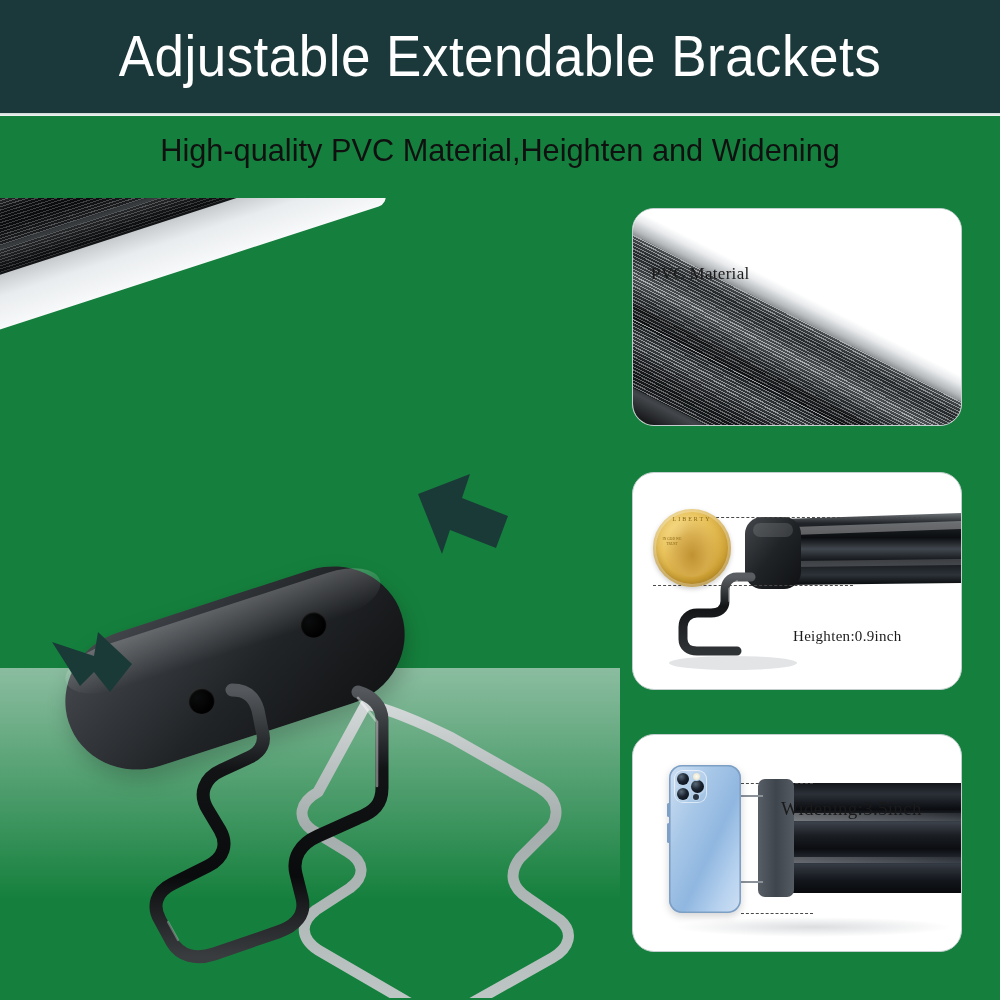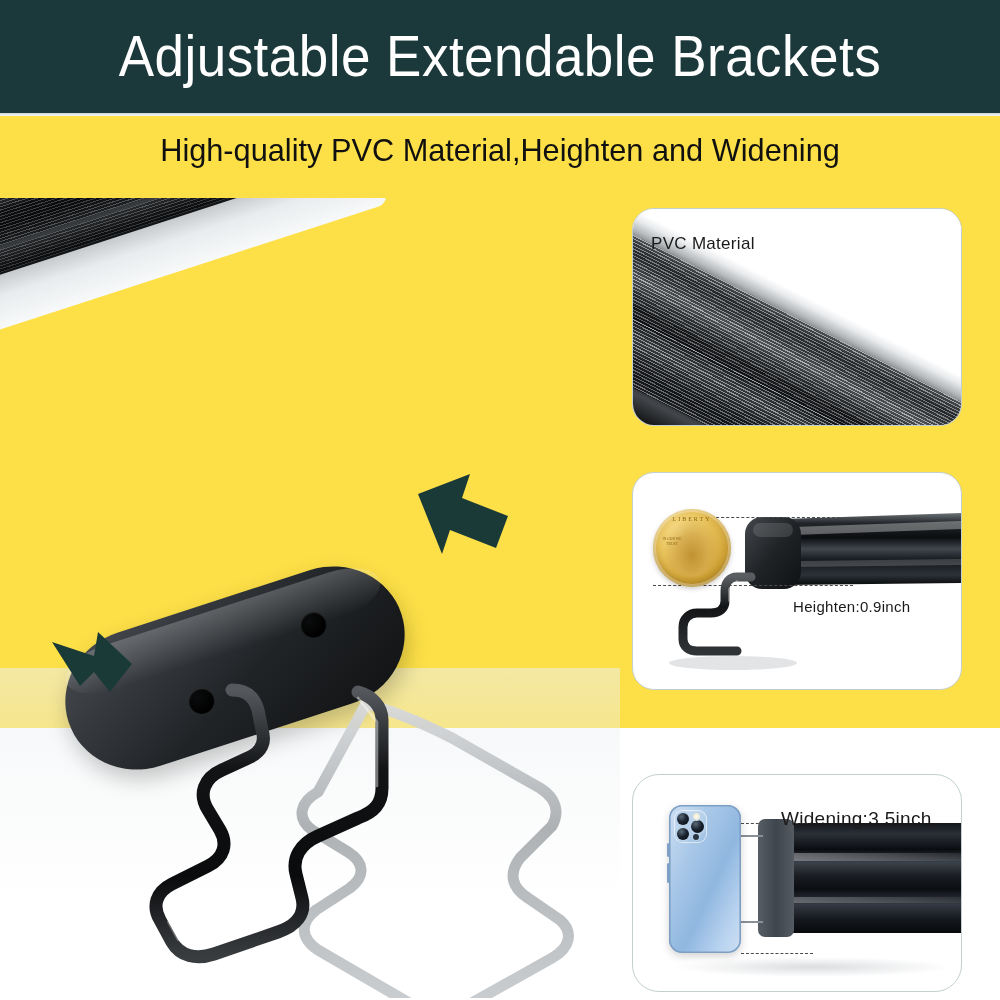--- a/index.html
+++ b/index.html
@@ -1,19 +1,19 @@
 <!DOCTYPE html>
 <html><head>
 <meta charset="utf-8">
 <style>
   * { margin:0; padding:0; box-sizing:border-box; }
   html,body { width:1000px; height:1000px; background:#ffffff; overflow:hidden; }
   body { font-family:"Liberation Sans", sans-serif; }
 
-  .page { position:relative; width:1000px; height:728px; background:#fde047; }
+  .page { position:relative; width:1000px; height:1000px; background:#15803d; }
 
   
   .banner {
     position:absolute; left:0; top:0; width:1000px; height:113px;
     background:#1b383a; display:flex; align-items:center; justify-content:center;
   }
   .banner-title {
     color:#ffffff; font-size:57px; line-height:1;
     font-family:"Liberation Sans Narrow","Liberation Sans",sans-serif;
     transform:scaleX(0.93); letter-spacing:0.5px; white-space:nowrap;
@@ -107,26 +107,26 @@
   }
 
   
   .panel {
     position:absolute; left:632px; width:330px;
     border:1.5px solid #c3cfcf; border-radius:22px;
     background:#ffffff; overflow:hidden;
   }
   .panel-1 { top:208px; height:218px; }
   .panel-2 { top:472px; height:218px; }
-  .panel-3 { top:774px; height:218px;border-radius:27px; }
+  .panel-3 { top:734px; height:218px; }
 
   .panel-label {
     position:absolute; color:#1a1a1a; font-size:17px; line-height:1;
-    font-family:Liberation Sans, sans-serif;
-    z-index:6; white-space:nowrap; letter-spacing:.3px;
+    font-family:Liberation Serif, serif;
+    z-index:6; white-space:nowrap; letter-spacing:.3px;margin-top:30px;
   }
   .label-1 { left:18px; top:26px; }
   .label-2 { left:160px; top:126px; font-size:15px; }
   .label-3 { left:148px; top:34px; font-size:19px; }
 
   
   .pvc-photo { position:absolute; inset:0; background:#ffffff; }
   .pvc-slab {
     position:absolute; left:-70px; top:-36px; width:520px; height:200px;
     transform:rotate(27deg); transform-origin:left top;

